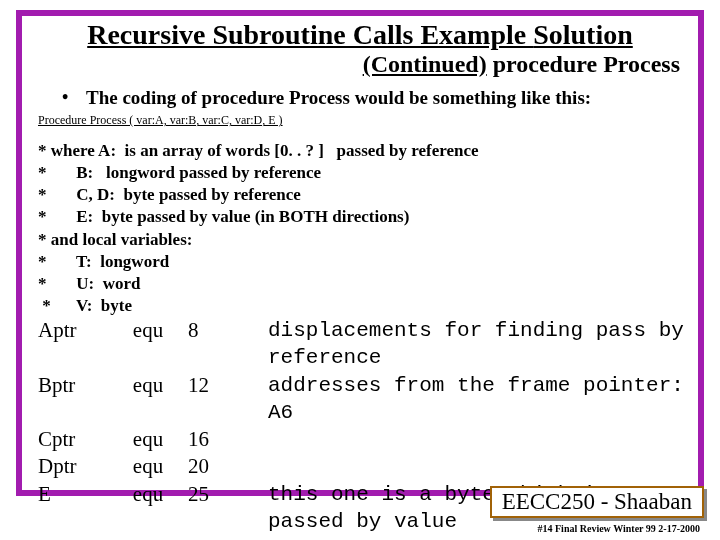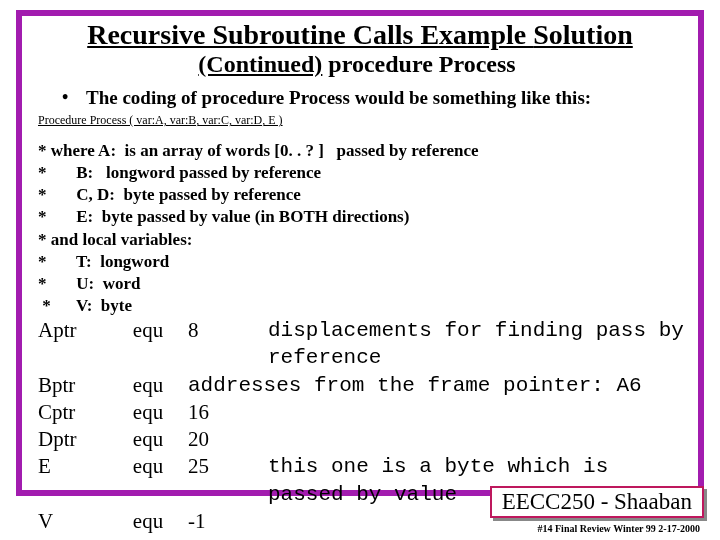--- a/index.html
+++ b/index.html
@@ -23,21 +23,21 @@
   }
   .title-line1 {
     font-size: 28px;
     font-weight: bold;
     text-align: center;
     line-height: 1.1;
   }
   .title-line2 {
     font-size: 24px;
     font-weight: bold;
-    text-align: center;
+    text-align: right;
     padding-right: 6px;
     line-height: 1.1;
     margin-top: 0px;
   }
   .underline { text-decoration: underline; }
   .bullet-row {
     display: flex;
     margin-top: 10px;
     padding-left: 28px;
   }
@@ -76,21 +76,21 @@
     display: flex;
   }
   .equ-name { width: 70px; }
   .equ-kw { width: 80px; text-align: center; }
   .equ-val { width: 80px; }
   .equ-note { flex: 1; font-family: Liberation Mono, monospace; }
   .footer-box {
     position: absolute;
     bottom: 22px;
     right: 16px;
-    border: 2px solid #be185d;
+    border: 2px solid #a16207;
     box-shadow: 3px 3px 0 #888;
     background: #fff;
     font-size: 23px;
     font-weight: normal;
     padding: 1px 10px 1px 10px;
   }
   .footer-note {
     position: absolute;
     bottom: 6px;
     right: 20px;
@@ -131,20 +131,21 @@
   <div class="equ-table">
     <div class="equ-row">
       <div class="equ-name">Aptr</div>
       <div class="equ-kw">equ</div>
       <div class="equ-val">8</div>
       <div class="equ-note">displacements for finding pass by reference</div>
     </div>
     <div class="equ-row">
       <div class="equ-name">Bptr</div>
       <div class="equ-kw">equ</div>
+      <div class="equ-val">12</div>
       <div class="equ-note">addresses from the frame pointer: A6</div>
     </div>
     <div class="equ-row">
       <div class="equ-name">Cptr</div>
       <div class="equ-kw">equ</div>
       <div class="equ-val">16</div>
       <div class="equ-note"></div>
     </div>
     <div class="equ-row">
       <div class="equ-name">Dptr</div>

